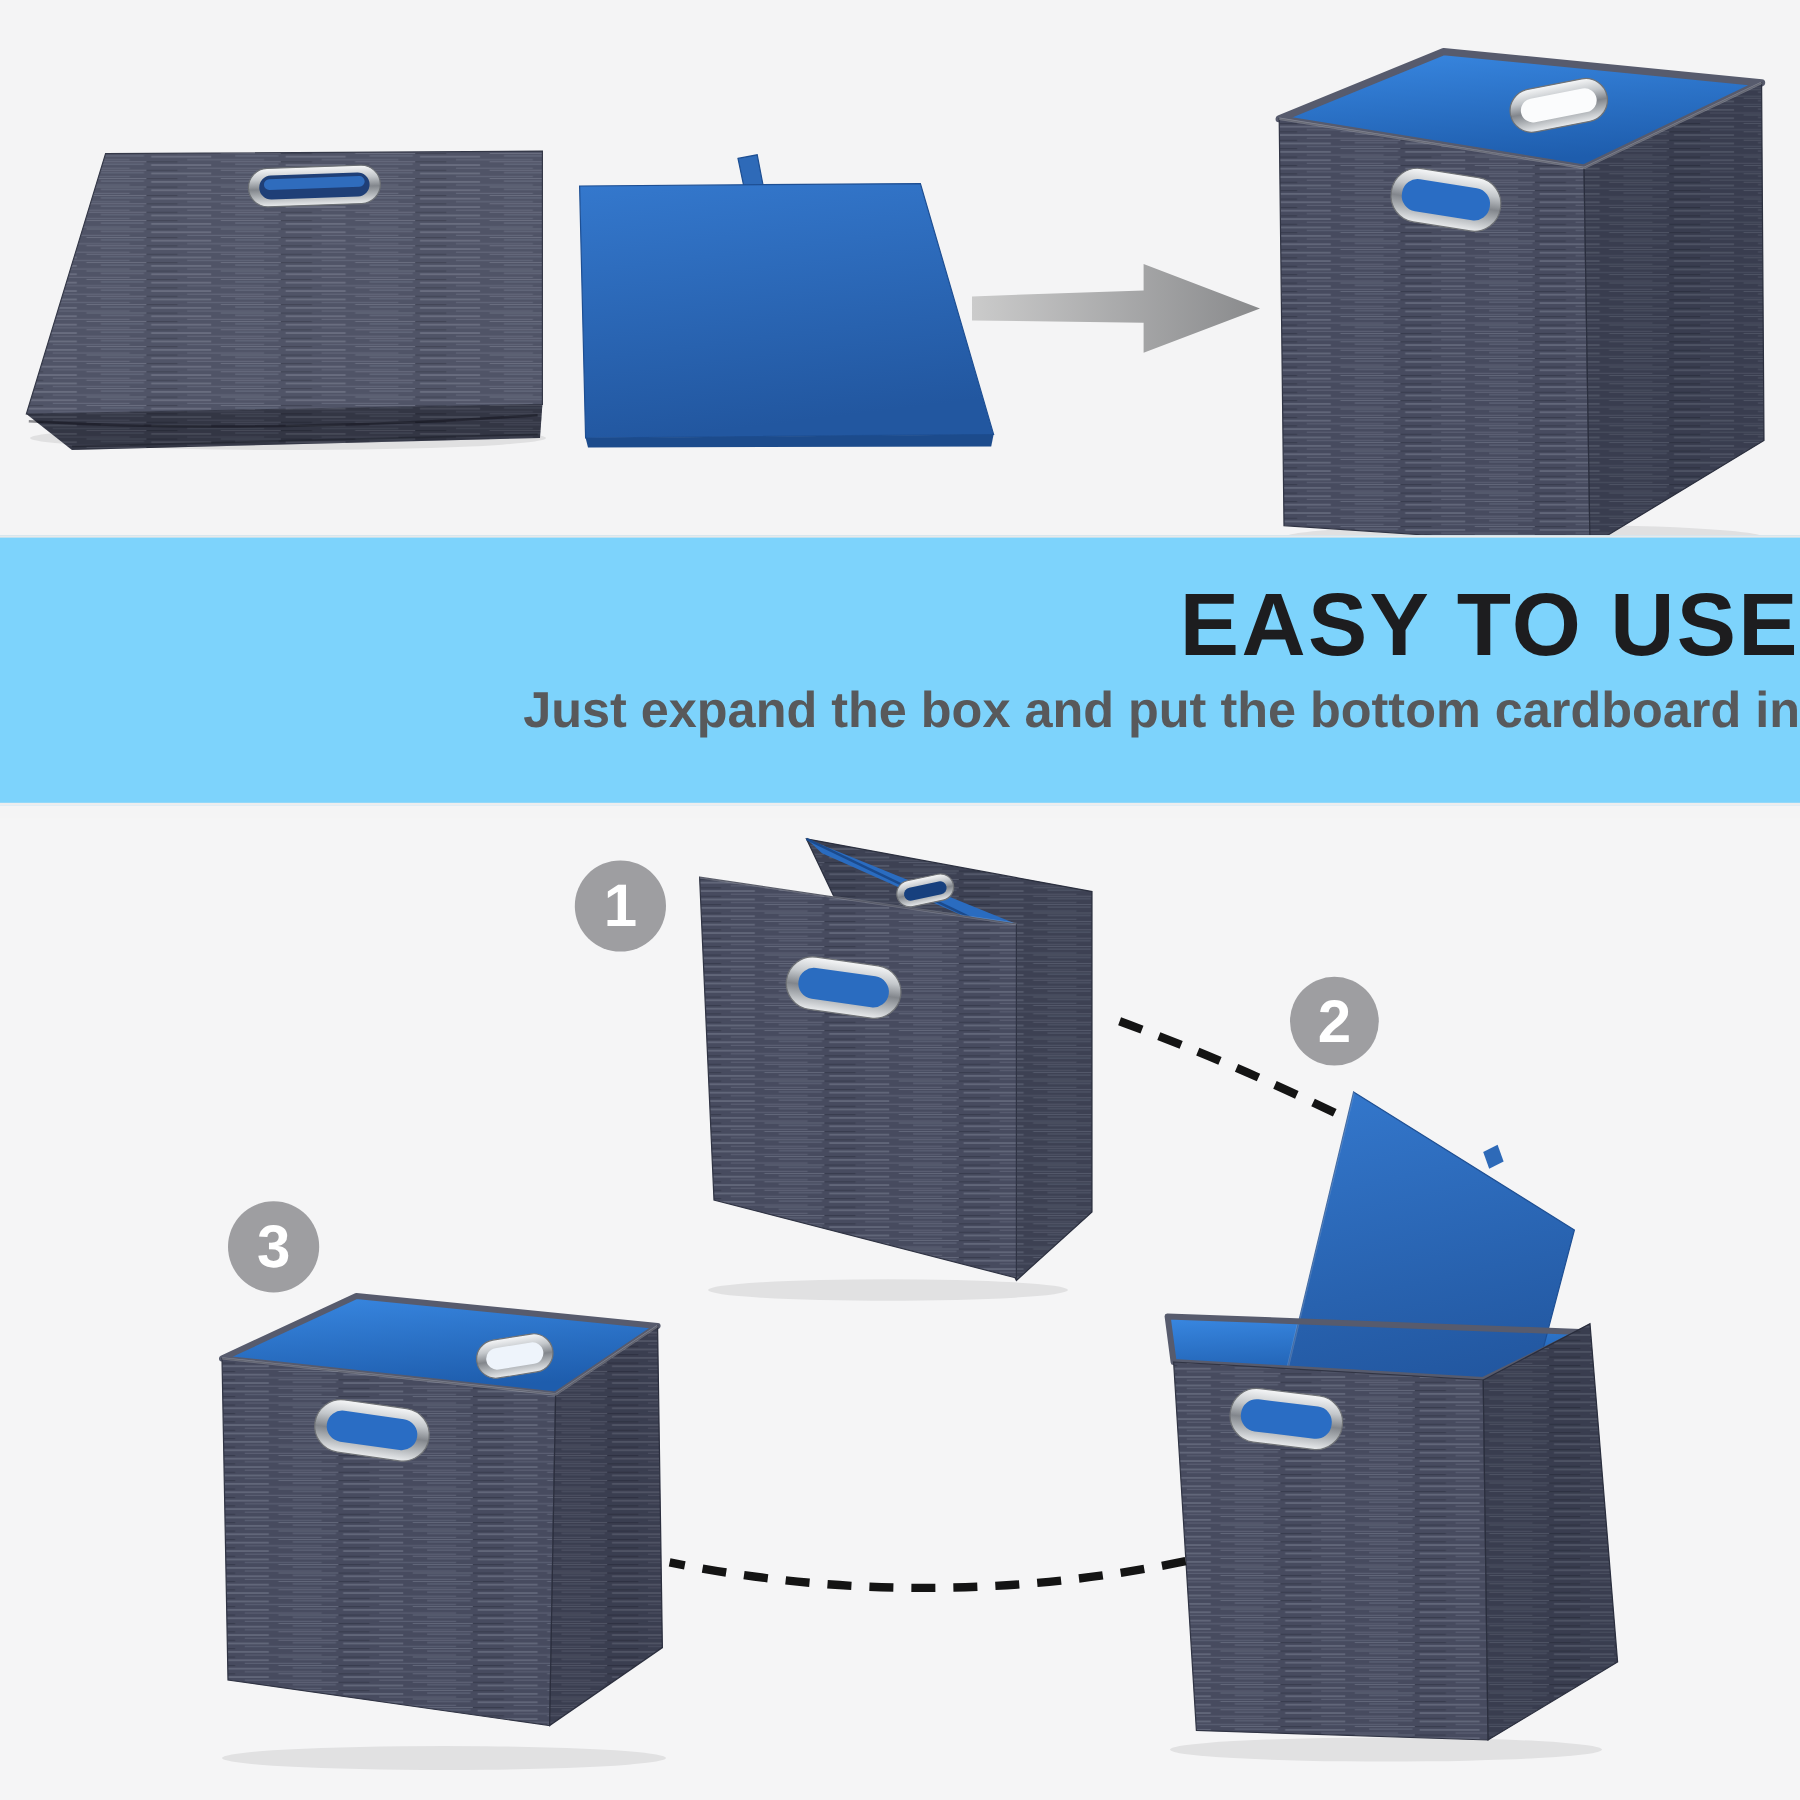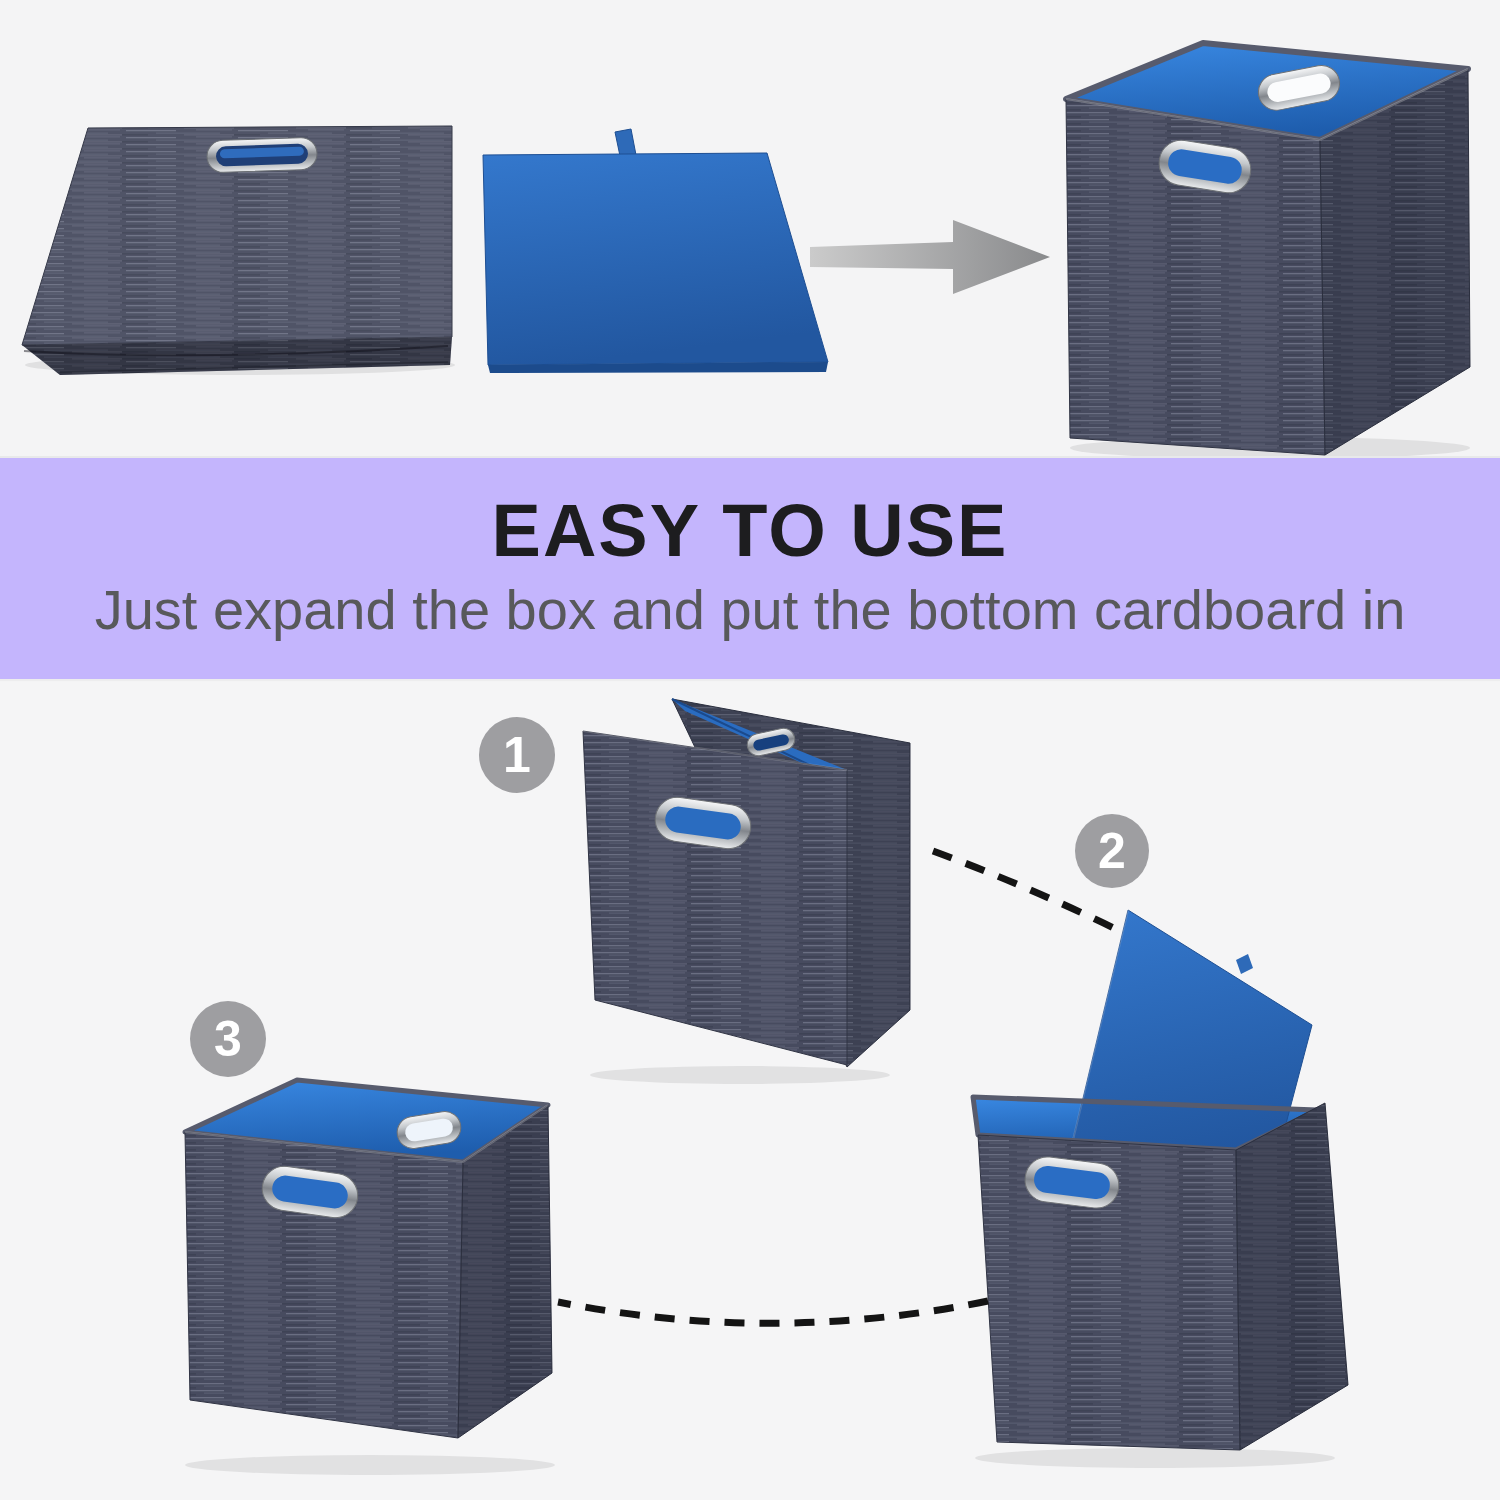--- a/index.html
+++ b/index.html
@@ -1,23 +1,23 @@
 <!DOCTYPE html>
 <html><head>
 <meta charset="utf-8">
 <style>
   html,body{margin:0;padding:0;}
   body{width:1500px;height:1500px;font-family:"Liberation Sans",sans-serif;}
   .stage{position:relative;width:1500px;height:1500px;overflow:hidden;background:#f4f4f5;}
   .section{position:absolute;left:0;width:1500px;}
   .section.top{top:0;height:457px;background:#f4f4f5;}
-  .section.band{top:456px;height:225px;background:#c4b5fd;border-top:2px solid #e8e9ea;border-bottom:2px solid #ededee;box-sizing:border-box;text-align:center;}
+  .section.band{top:446px;height:225px;background:#7dd3fc;border-top:2px solid #e8e9ea;border-bottom:2px solid #ededee;box-sizing:border-box;text-align:right;}
   .section.bottom{top:682px;height:818px;background:#f5f5f6;}
   .band h1{margin:34px 0 0 0;font-size:74px;line-height:1.05;font-weight:700;letter-spacing:2px;color:#1d1d1f;}
-  .band p{margin:8px 0 0 0;font-size:56px;line-height:1.15;font-weight:400;color:#58595b;}
+  .band p{margin:8px 0 0 0;font-size:42px;line-height:1.15;font-weight:700;color:#58595b;}
   svg.ph{position:absolute;overflow:visible;}
   .step-circle{position:absolute;border-radius:50%;background:#9e9ea1;display:flex;align-items:center;justify-content:center;}
   .step-circle span{color:#ffffff;font-weight:700;font-size:50px;line-height:1;}
   .arcs{position:absolute;left:0;top:0;pointer-events:none;}
 </style>
 </head>
 <body>
 
 <div class="stage">
 

